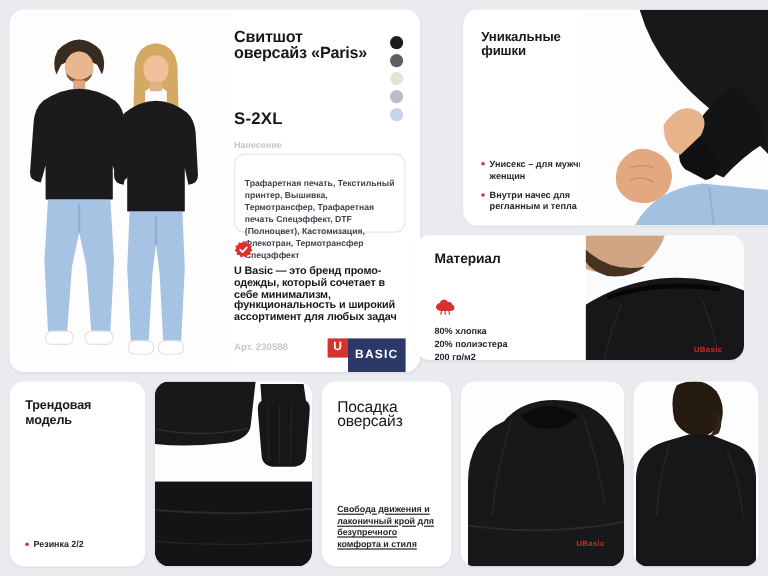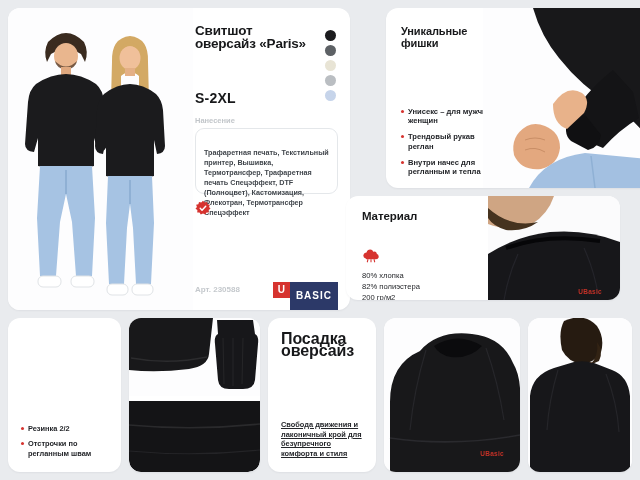--- a/index.html
+++ b/index.html
@@ -62,38 +62,38 @@
     display:flex; flex-direction:column; gap:6px; }
   .bullet-item { display:flex; gap:4px; font-size:7.6px; line-height:1.28; font-weight:600; color:#24262a; }
   .bullet-dot { flex:0 0 3px; width:3px; height:3px; border-radius:50%; background:#d6332f; margin-top:3px; }
   .features-photo { position:absolute; right:0; top:0; width:177px; height:180px; }
   
   .card-material { left:346px; top:196px; width:274px; height:104px; }
   .material-title { position:absolute; left:16px; top:14px;
     font-size:11.5px; font-weight:800; letter-spacing:-.1px; }
   .material-icon { position:absolute; left:16px; top:52px; width:18px; height:15px; }
   .material-specs { position:absolute; left:16px; top:74px;
-    font-size:7.6px; line-height:1.45; font-weight:400; color:#24262a; }
+    font-size:7.6px; line-height:1.45; font-weight:700; color:#24262a; }
   .material-photo { position:absolute; right:0; top:0; width:132px; height:114px; }
   
   .card-model { left:8px;  top:318px; width:113px; height:154px; }
   .model-title { position:absolute; left:13px; top:15px; width:90px;
     font-size:10.5px; line-height:11.5px; font-weight:800; letter-spacing:-.1px; }
   .model-bullets { position:absolute; left:13px; bottom:14px; width:88px;
     display:flex; flex-direction:column; gap:6px; }
   .model-bullets .bullet-item { font-size:7.4px; }
 
   .card-details { left:129px; top:318px; width:131px; height:154px; background:#fff; }
   .detail-photo-top { position:absolute; left:0; top:0; width:131px; height:78px; }
   .detail-photo-bottom { position:absolute; left:0; bottom:0; width:131px; height:71px;
     border-radius:0 0 12px 12px; overflow:hidden; }
 
   .card-fit { left:268px; top:318px; width:108px; height:154px; }
   .fit-title { position:absolute; left:13px; top:15px; width:85px;
-    font-size:16px; line-height:11.5px; font-weight:700; letter-spacing:-.1px; }
+    font-size:13px; line-height:11.5px; font-weight:400; letter-spacing:-.1px; }
   .fit-text { position:absolute; left:13px; bottom:13px; width:86px;
     font-size:7.4px; line-height:1.32; font-weight:600; color:#24262a;text-decoration:underline; }
 
   .card-front { left:384px; top:318px; width:136px; height:154px; }
   .card-back  { left:528px; top:318px; width:104px; height:154px; }
   .photo-fill { position:absolute; inset:0; }
   .photo-brand-label {
     position:absolute; font-size:6.5px; font-weight:700; color:#c43127; letter-spacing:.3px;
   }
   .label-front { right:16px; bottom:15px; }
@@ -146,41 +146,38 @@
     <div class="print-label">Нанесение</div>
     <div class="print-box">Трафаретная печать, Текстильный принтер, Вышивка, Термотрансфер, Трафаретная печать Спецэффект, DTF (Полноцвет), Кастомизация, Флекотран, Термотрансфер Спецэффект</div>
 
     <span class="brand-icon">
       <svg viewBox="0 0 20 20" width="16" height="16">
         <polygon points="10,1 12.2,3 15,2.4 15.8,5.2 18.6,6 17.6,8.8 19.4,11 17,12.6 17.2,15.6 14.4,15.6 12.8,18.2 10,16.8 7.2,18.2 5.6,15.6 2.8,15.6 3,12.6 0.6,11 2.4,8.8 1.4,6 4.2,5.2 5,2.4 7.8,3" fill="#d6332f"></polygon>
         <path d="M6.5,10.4 l2.3,2.3 4.6,-5" stroke="#fff" stroke-width="1.8" fill="none" stroke-linecap="round" stroke-linejoin="round"></path>
       </svg>
     </span>
 
+    <p class="brand-desc">U Basic — это бренд промо-одежды, который сочетает в себе минимализм, функциональность и широкий ассортимент для любых задач</p>
 
     <div class="main-bottom">
       <span class="article">Арт. 230588</span>
       <span class="logo">
         <span class="logo-u">U</span>
         <span class="logo-basic">BASIC</span>
       </span>
     </div>
   </div>
 </div>
 
 <div class="card card-features">
   <h2 class="features-title">Уникальные фишки</h2>
   <div class="features-bullets">
     <div class="bullet-item">
       <span class="bullet-dot"></span>
       <span>Унисекс – для мужчин и женщин</span>
-    </div>
-    <div class="bullet-item">
-      <span class="bullet-dot"></span>
-      <span>Трендовый рукав реглан</span>
     </div>
     <div class="bullet-item">
       <span class="bullet-dot"></span>
       <span>Внутри начес для регланным и тепла</span>
     </div>
   </div>
   <div class="features-photo">
     <svg viewBox="0 0 177 180" width="177" height="180">
       <rect width="177" height="180" fill="#fdfdfe"></rect>
       <path d="M50,0 H177 V150 Q160,116 130,98 Q98,78 76,50 Q58,28 50,0 Z" fill="#18181a"></path>
@@ -198,45 +195,42 @@
 <div class="card card-material">
   <h2 class="material-title">Материал</h2>
   <span class="material-icon">
     <svg viewBox="0 0 24 20" width="18" height="15">
       <path d="M5,14 Q1,13 2,9 Q3,6 6,6 Q7,2 11,2 Q14,2 15,5 Q19,4 20,8 Q23,9 22,13 Q21,15 18,15 L6,15 Q5.5,15 5,14 Z" fill="#d6332f"></path>
       <path d="M8,15 L7,19 M12,15 L12,19 M16,15 L17,19" stroke="#d6332f" stroke-width="1.4" fill="none"></path>
     </svg>
   </span>
   <div class="material-specs">
     <div>80% хлопка</div>
-    <div>82% полиэстера</div>
+    <div>20% полиэстера</div>
     <div>200 гр/м2</div>
   </div>
   <div class="material-photo">
     <svg viewBox="0 0 132 114" width="132" height="114">
       <rect width="132" height="114" fill="#fbfbfc"></rect>
       <path d="M0,0 H66 Q60,18 44,28 Q20,36 0,28 Z" fill="#cfa583"></path>
       <path d="M0,12 Q22,32 50,26 Q36,36 18,34 Q5,30 0,22 Z" fill="#46331f"></path>
       <path d="M0,58 Q28,40 62,36 Q100,33 132,46 V114 H0 Z" fill="#17171a"></path>
       <path d="M18,52 Q60,37 112,45" stroke="#060608" stroke-width="4" fill="none"></path>
       <path d="M30,58 Q20,80 16,104 M96,52 Q106,74 110,98" stroke="#24242a" stroke-width="1.2" fill="none"></path>
     </svg>
     <span class="photo-brand-label label-material">UBasic</span>
   </div>
 </div>
 
 <div class="card card-model">
+  <h2 class="model-title">Трендовая модель</h2>
   <div class="model-bullets">
     <div class="bullet-item">
       <span class="bullet-dot"></span>
       <span>Резинка 2/2</span>
-    </div>
-    <div class="bullet-item">
-      <span class="bullet-dot"></span>
-      <span>Отстрочки по регланным швам</span>
     </div>
   </div>
 </div>
 
 <div class="card card-details">
   <div class="detail-photo-top">
     <svg viewBox="0 0 131 78" width="131" height="78">
       <rect width="131" height="78" fill="#fdfdfe"></rect>
       <path d="M0,0 H84 L80,36 Q79,48 60,51 Q28,55 0,52 Z" fill="#18181a"></path>
       <path d="M2,40 Q40,47 78,39" stroke="#2c2c2e" stroke-width="1.3" fill="none"></path>

